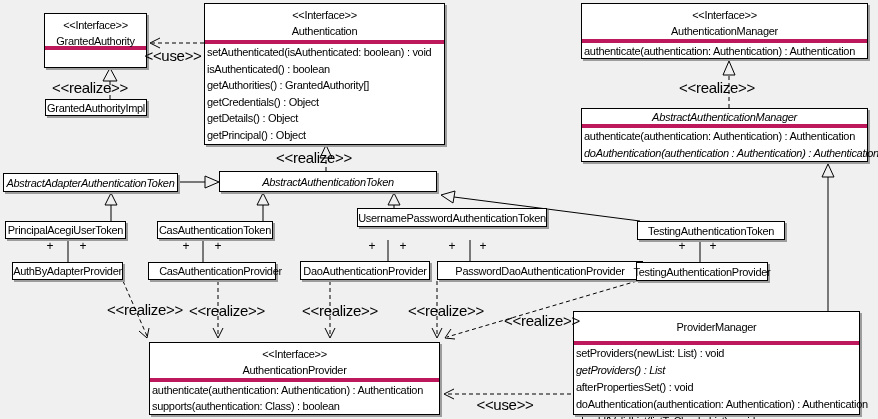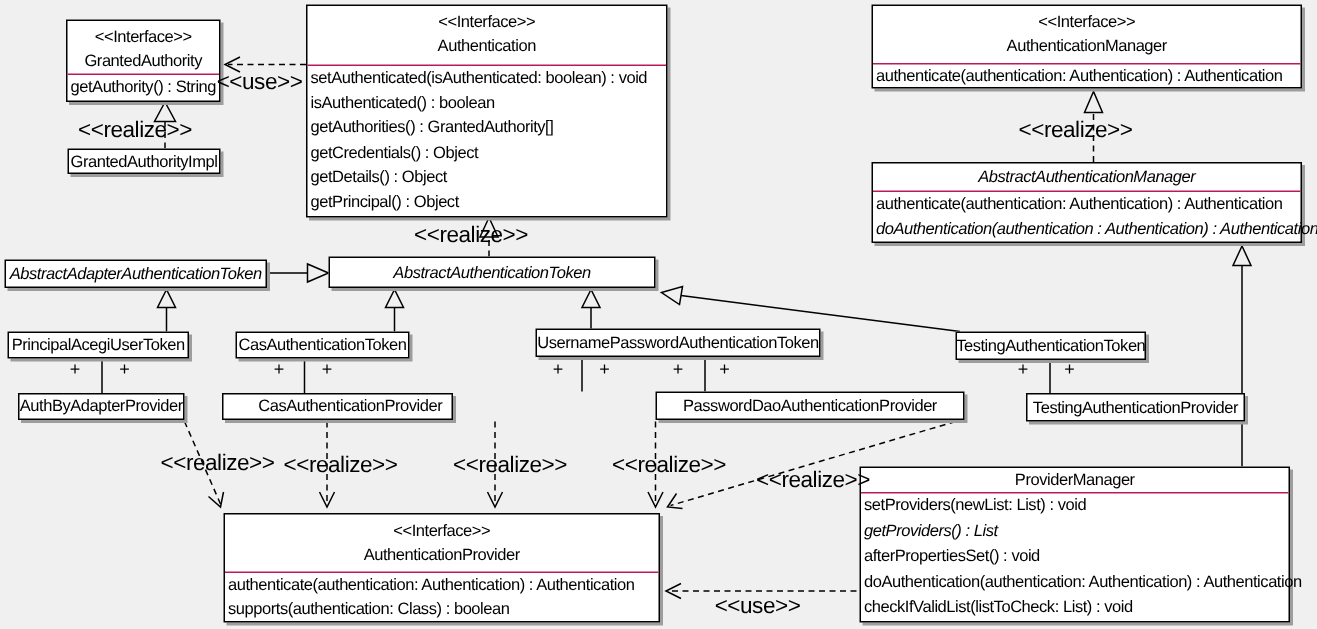--- a/index.html
+++ b/index.html
@@ -1,21 +1,21 @@
 <!DOCTYPE html>
 <html><head>
 <meta charset="utf-8">
 <style>
   html,body{margin:0;padding:0;background:#f0f0f0;}
   .canvas{position:relative;width:878px;height:419px;background:#f0f0f0;overflow:hidden;
           font-family:"Liberation Sans",sans-serif;color:#000;}
   svg.edges{position:absolute;left:0;top:0;width:878px;height:419px;}
   .box{position:absolute;background:#fff;border:1px solid #000;box-sizing:border-box;
        box-shadow:2px 2px 0 #9d9d9d;font-size:11px;letter-spacing:-0.3px;}
-  .hdr{border-bottom:1px solid #be185d;text-align:center;box-sizing:border-box;}
+  .hdr{border-bottom:4px solid #be185d;text-align:center;box-sizing:border-box;}
   .hdr .l{line-height:16px;white-space:nowrap;}
   .hdr2{padding-top:3px;}
   .hdr1{display:flex;align-items:center;justify-content:center;white-space:nowrap;}
   .rows .r{line-height:16.5px;padding:0 2px;white-space:nowrap;}
   .nameonly{display:flex;align-items:center;justify-content:center;white-space:nowrap;}
   .it{font-style:italic;}
   .elabel{position:absolute;transform:translate(-50%,-50%);font-size:15px;
           letter-spacing:-0.3px;white-space:nowrap;}
   .plus{position:absolute;transform:translate(-50%,-50%);font-size:12px;}
 </style>
@@ -109,23 +109,20 @@
     <g>
         <line x1="700" y1="240" x2="700" y2="262"></line>
       </g>
   </svg>
 
   <div class="box" style="left:44px;top:13px;width:103px;height:55px;">
     <div class="hdr hdr2" style="height:36px;">
       <div class="l">&lt;&lt;Interface&gt;&gt;</div>
       <div class="l">GrantedAuthority</div>
     </div>
-    <div class="rows">
-      <div class="r">getAuthority() : String</div>
-    </div>
   </div>
 
   <div class="box nameonly" style="left:45px;top:99px;width:102px;height:17px;">
     <span>GrantedAuthorityImpl</span>
   </div>
 
   <div class="box" style="left:204px;top:3px;width:241px;height:142px;">
     <div class="hdr hdr2" style="height:40px;">
       <div class="l">&lt;&lt;Interface&gt;&gt;</div>
       <div class="l">Authentication</div>
@@ -167,53 +164,56 @@
   <div class="box nameonly it" style="left:219px;top:171px;width:218px;height:21px;font-style:italic;">
     <span>AbstractAuthenticationToken</span>
   </div>
 
   <div class="box nameonly" style="left:157px;top:221px;width:116px;height:18px;">
     <span>CasAuthenticationToken</span>
   </div>
   <div class="box nameonly" style="left:5px;top:221px;width:121px;height:18px;">
     <span>PrincipalAcegiUserToken</span>
   </div>
-  <div class="box nameonly" style="left:357px;top:219px;width:190px;height:19px;">
+  <div class="box nameonly" style="left:357px;top:208px;width:190px;height:19px;">
     <span>UsernamePasswordAuthenticationToken</span>
   </div>
-  <div class="box nameonly" style="left:637px;top:221px;width:127px;height:19px;">
+  <div class="box nameonly" style="left:637px;top:221px;width:148px;height:19px;">
     <span>TestingAuthenticationToken</span>
   </div>
 
   <div class="box nameonly" style="left:12px;top:262px;width:111px;height:18px;">
     <span>AuthByAdapterProvider</span>
   </div>
-  <div class="box nameonly" style="left:148px;top:262px;width:154px;height:18px;padding-left:17px;">
+  <div class="box nameonly" style="left:148px;top:262px;width:128px;height:18px;padding-left:17px;">
     <span>CasAuthenticationProvider</span>
+  </div>
+  <div class="box nameonly" style="left:300px;top:261px;width:130px;height:19px;">
+    <span>DaoAuthenticationProvider</span>
   </div>
   <div class="box nameonly" style="left:437px;top:261px;width:206px;height:19px;">
     <span>PasswordDaoAuthenticationProvider</span>
   </div>
-  <div class="box nameonly" style="left:636px;top:262px;width:146px;height:19px;margin-left:48px;">
+  <div class="box nameonly" style="left:636px;top:262px;width:132px;height:19px;">
     <span>TestingAuthenticationProvider</span>
   </div>
 
   <div class="box" style="left:149px;top:342px;width:291px;height:73px;">
     <div class="hdr hdr2" style="height:39px;">
       <div class="l">&lt;&lt;Interface&gt;&gt;</div>
       <div class="l">AuthenticationProvider</div>
     </div>
     <div class="rows">
       <div class="r" style="line-height:16px;">authenticate(authentication: Authentication) : Authentication</div>
       <div class="r" style="line-height:16px;">supports(authentication: Class) : boolean</div>
     </div>
   </div>
 
   <div class="box" style="left:573px;top:311px;width:287px;height:104px;">
-    <div class="hdr hdr1" style="height:17px;">
+    <div class="hdr hdr1" style="height:33px;">
       <span>ProviderManager</span>
     </div>
     <div class="rows">
       <div class="r" style="line-height:17px;">setProviders(newList: List) : void</div>
       <div class="r" style="line-height:17px;font-style:italic;">getProviders() : List</div>
       <div class="r" style="line-height:17px;">afterPropertiesSet() : void</div>
       <div class="r" style="line-height:17px;">doAuthentication(authentication: Authentication) : Authentication</div>
       <div class="r" style="line-height:17px;">checkIfValidList(listToCheck: List) : void</div>
     </div>
   </div>

